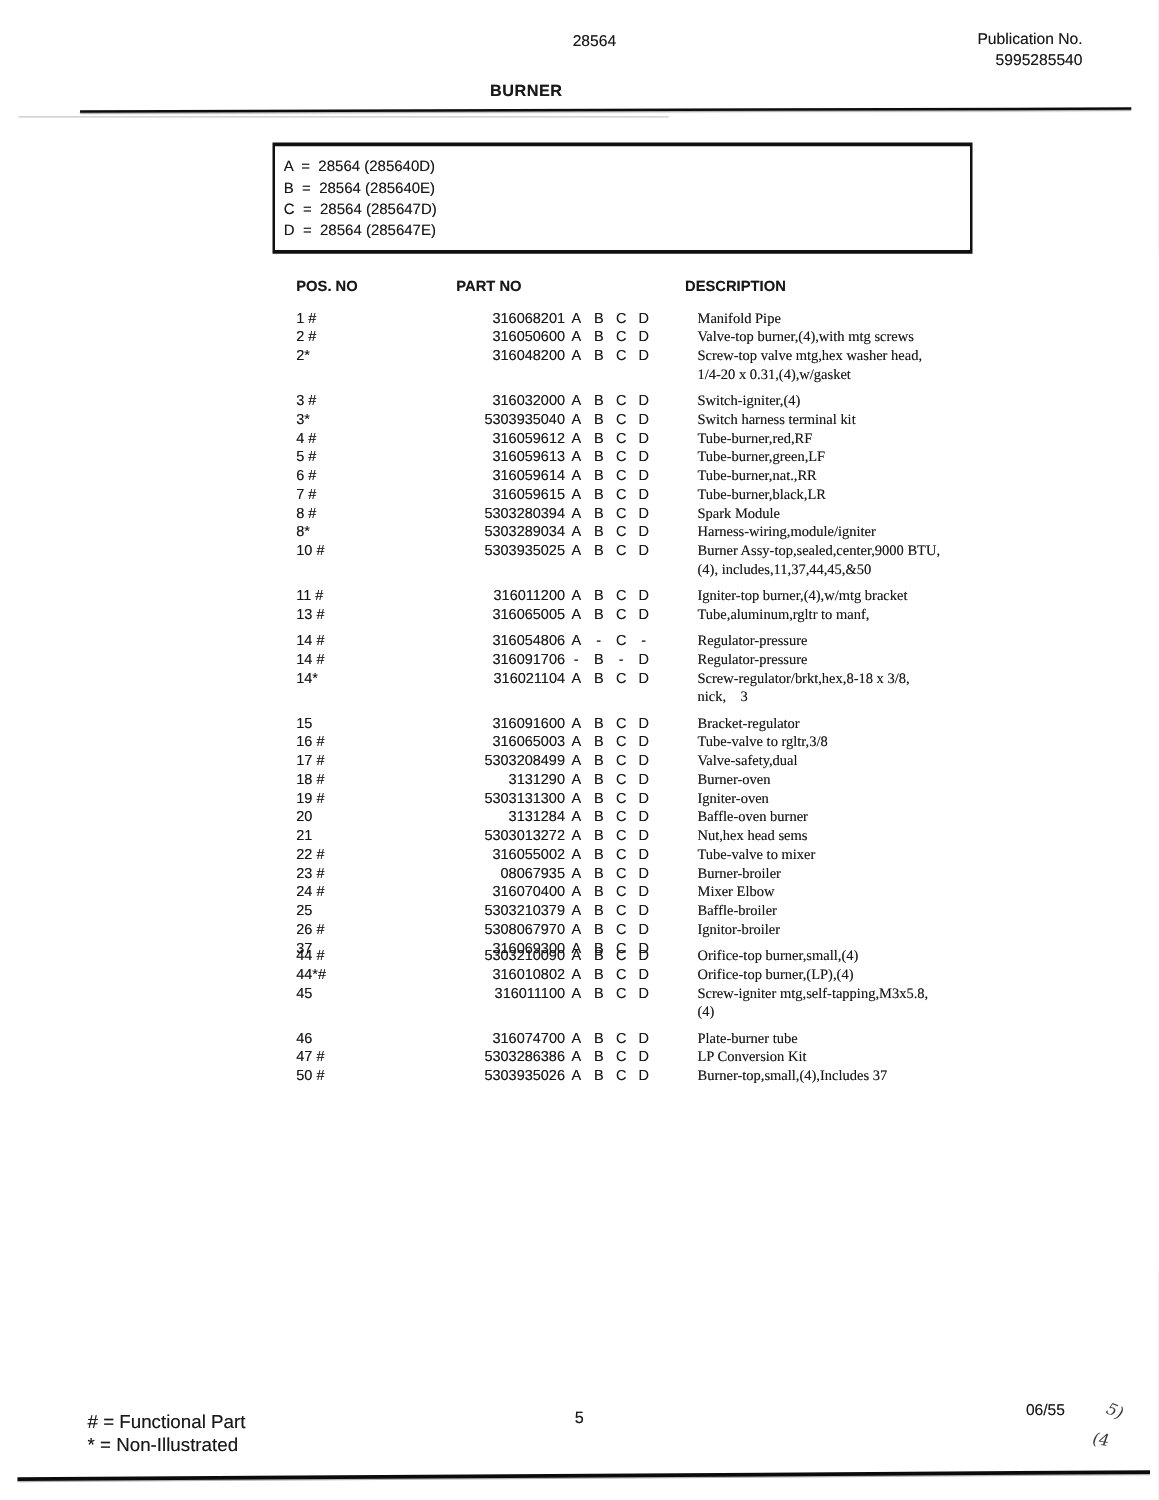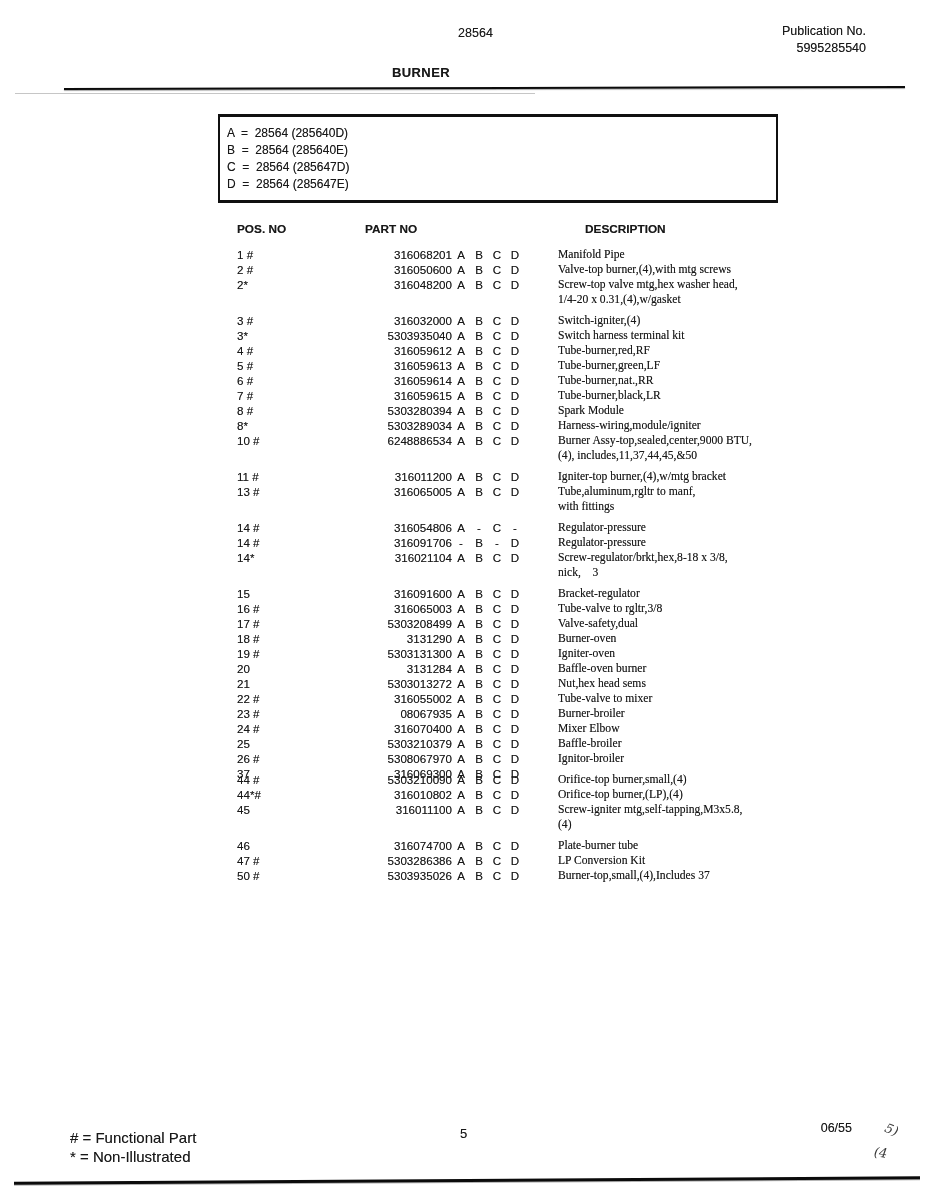--- a/index.html
+++ b/index.html
@@ -21,21 +21,21 @@
     padding:8px 0 0 7px;
     margin-left:43px;
   }
   .model-line{display:block;font-size:12px;line-height:17px;white-space:pre;}
   
   .table{position:absolute;top:222px;left:0;width:927px;font-size:11.6px;line-height:15px;}
   .thead{position:relative;height:15px;margin-bottom:10px;font-weight:bold;font-size:11.8px;}
   .h{position:absolute;top:0;}
   .h.pos{left:237px;}
   .h.part{left:365px;}
-  .h.desc{left:585px;}
+  .h.desc{left:548px;}
   .row{position:relative;}
   .row.gap{margin-top:6px;}
   .cell.pos{position:absolute;left:237px;top:0;white-space:pre;}
   .cell.part{position:absolute;left:345px;width:107px;top:0;text-align:right;}
   .cell.cols{position:absolute;left:452px;top:0;display:flex;}
   .colflag{display:inline-block;width:18px;text-align:center;}
   .cell.desc{display:block;margin-left:558px;max-width:340px;font-family:Liberation Serif, serif;}
   .descline{display:block;white-space:pre;}
   
   .legend{position:absolute;left:70px;top:1128px;font-size:15px;line-height:19px;}
@@ -217,21 +217,21 @@
             <span class="colflag">B</span>
             <span class="colflag">C</span>
             <span class="colflag">D</span>
           </span>
           <span class="cell desc">
             <span class="descline">Harness-wiring,module/igniter</span>
           </span>
         </div>
         <div class="row">
           <span class="cell pos">10 #</span>
-          <span class="cell part">6248886534</span>
+          <span class="cell part">5303935025</span>
           <span class="cell cols">
             <span class="colflag">A</span>
             <span class="colflag">B</span>
             <span class="colflag">C</span>
             <span class="colflag">D</span>
           </span>
           <span class="cell desc">
             <span class="descline">Burner Assy-top,sealed,center,9000 BTU,</span>
             <span class="descline">(4), includes,11,37,44,45,&amp;50</span>
           </span>
@@ -253,21 +253,20 @@
           <span class="cell pos">13 #</span>
           <span class="cell part">316065005</span>
           <span class="cell cols">
             <span class="colflag">A</span>
             <span class="colflag">B</span>
             <span class="colflag">C</span>
             <span class="colflag">D</span>
           </span>
           <span class="cell desc">
             <span class="descline">Tube,aluminum,rgltr to manf,</span>
-            <span class="descline">with fittings</span>
           </span>
         </div>
         <div class="row gap">
           <span class="cell pos">14 #</span>
           <span class="cell part">316054806</span>
           <span class="cell cols">
             <span class="colflag">A</span>
             <span class="colflag">-</span>
             <span class="colflag">C</span>
             <span class="colflag">-</span>

